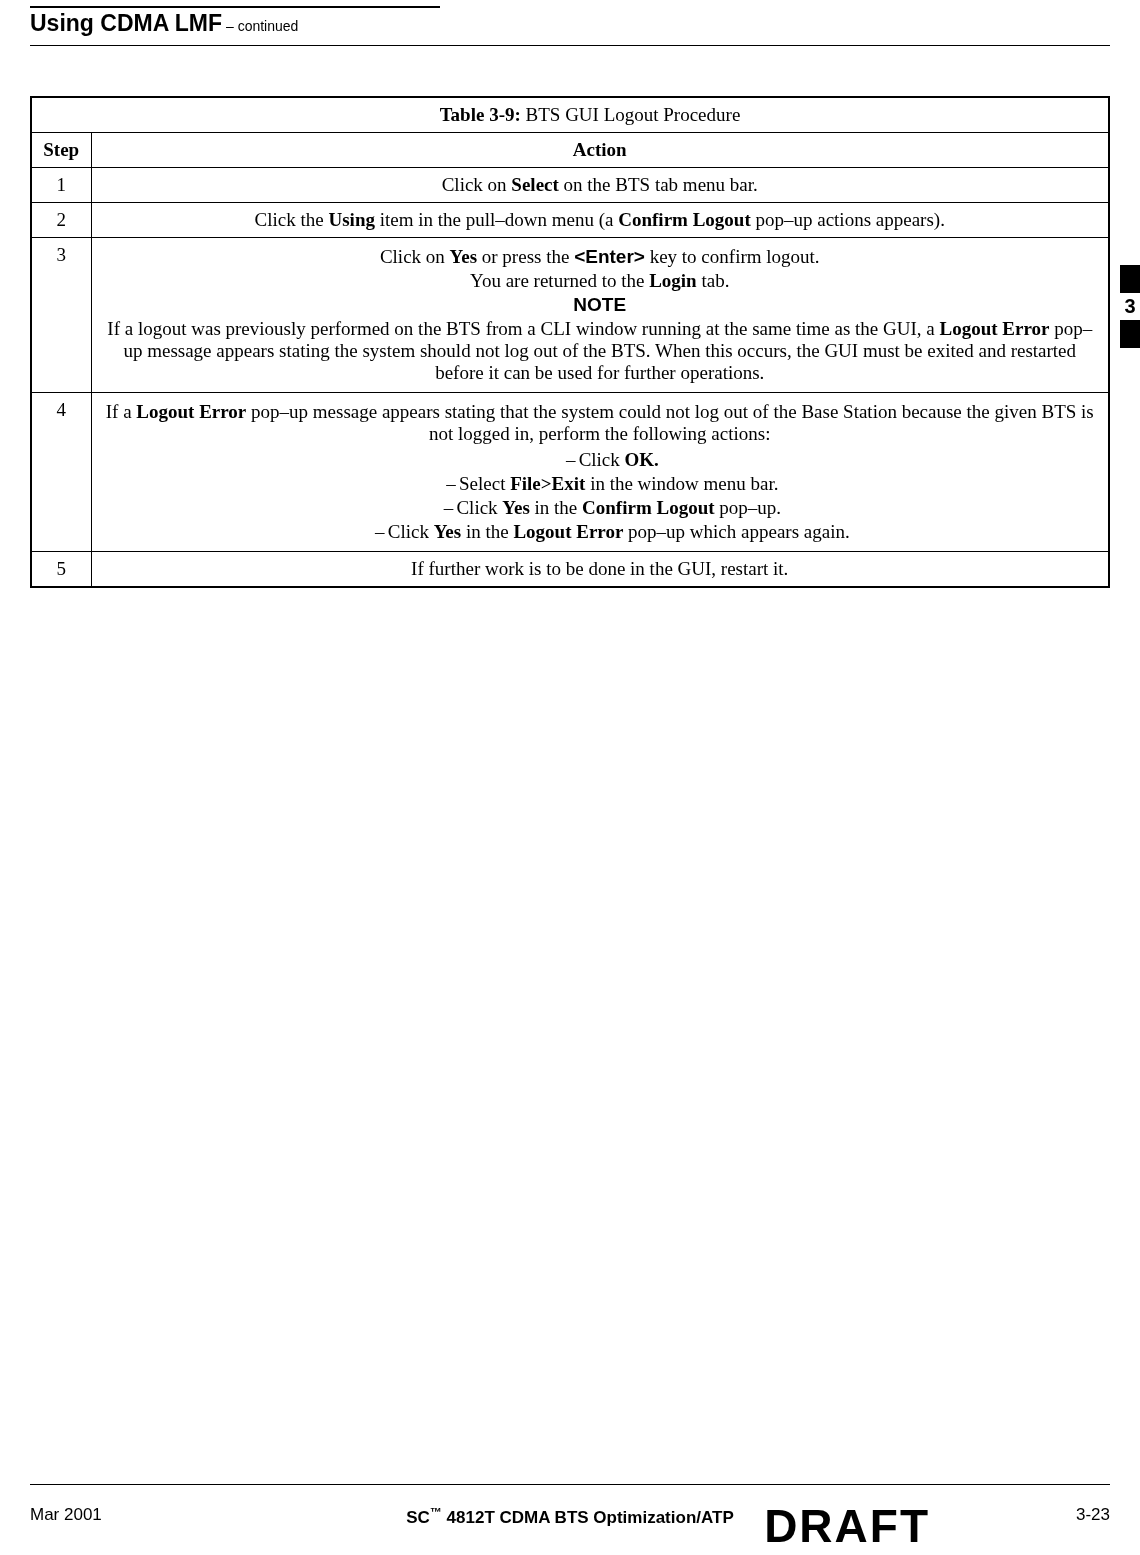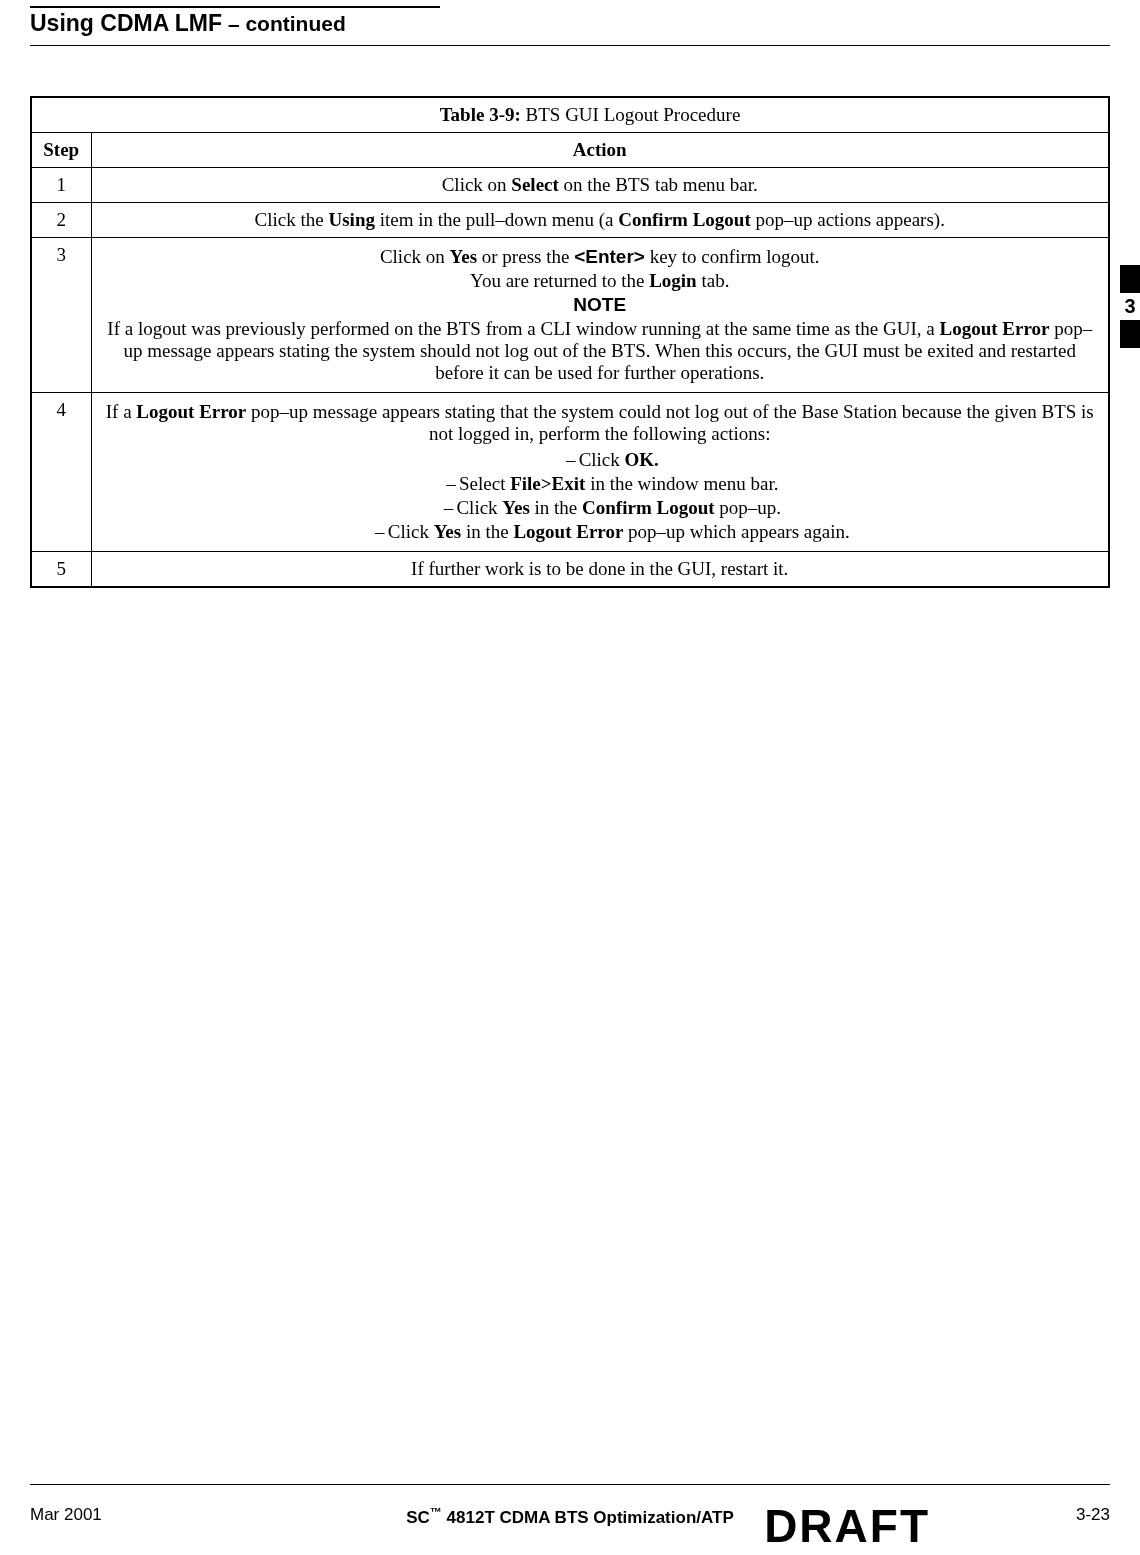--- a/index.html
+++ b/index.html
@@ -20,22 +20,22 @@
     width: 410px;
     border-top: 2px solid #000;
   }
   .header {
     font-family: Arial, Helvetica, sans-serif;
     font-size: 23px;
     font-weight: bold;
     padding-bottom: 6px;
   }
   .header .cont {
-    font-weight: bold;
-    font-size: 21px;
+    font-weight: normal;
+    font-size: 14px;
   }
   .header-underline {
     border-top: 1.5px solid #000;
     margin-top: 2px;
     margin-bottom: 50px;
   }
   table.proc {
     border-collapse: collapse;
     width: 100%;
     border: 2px solid #000;

